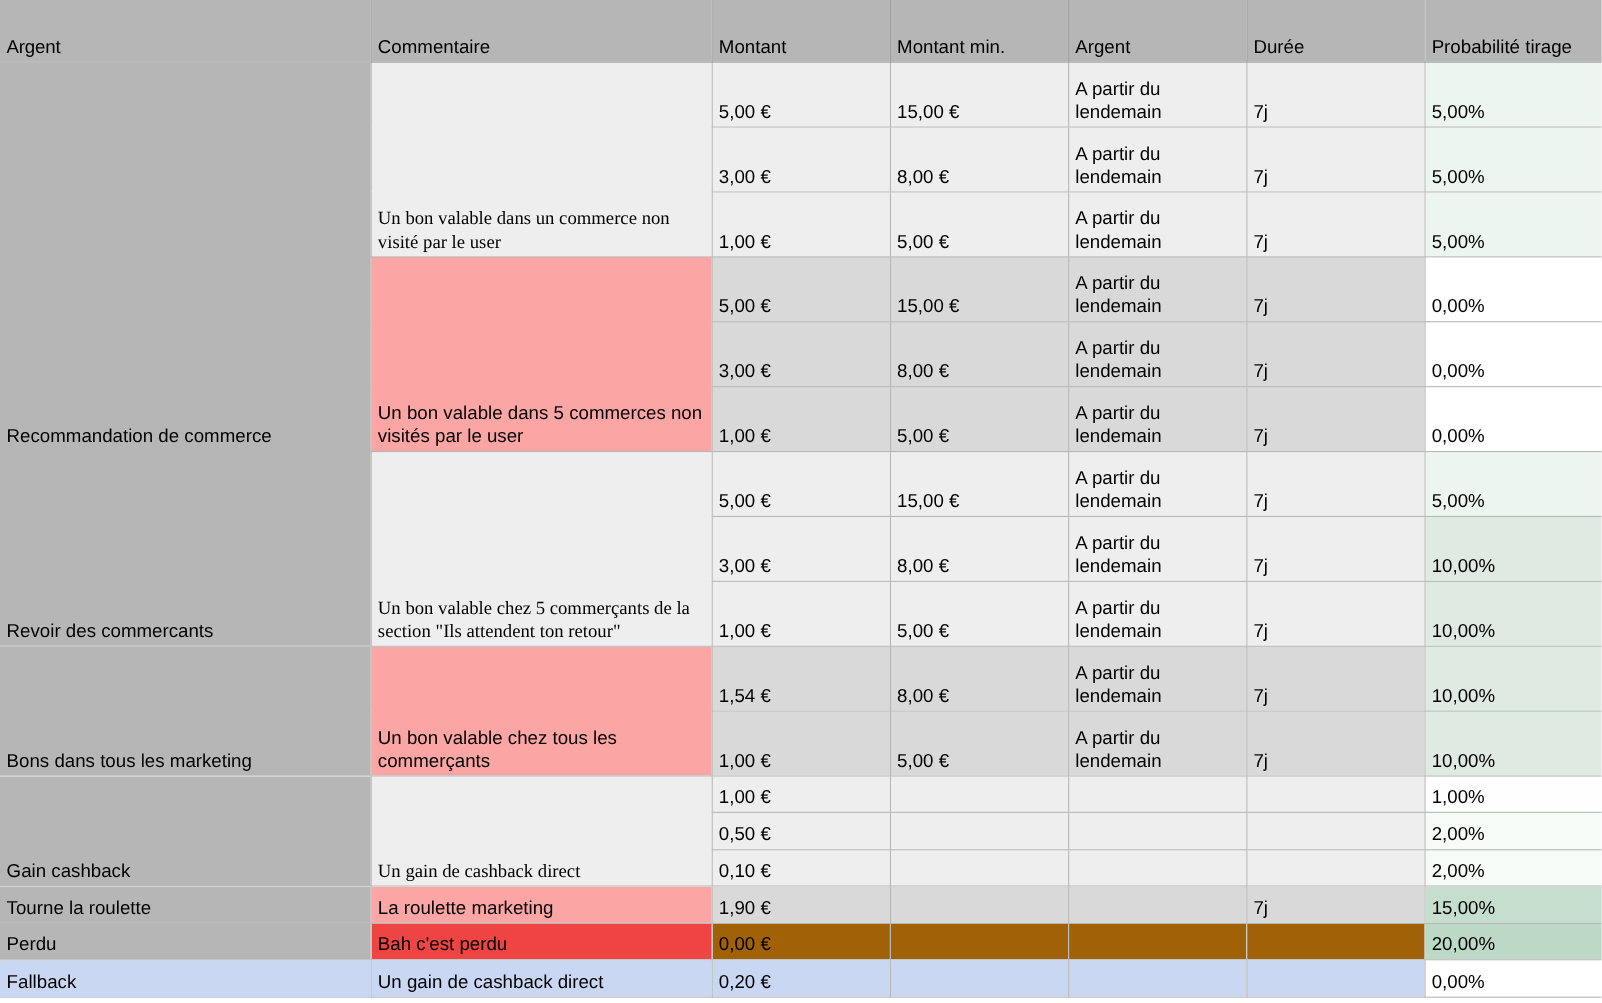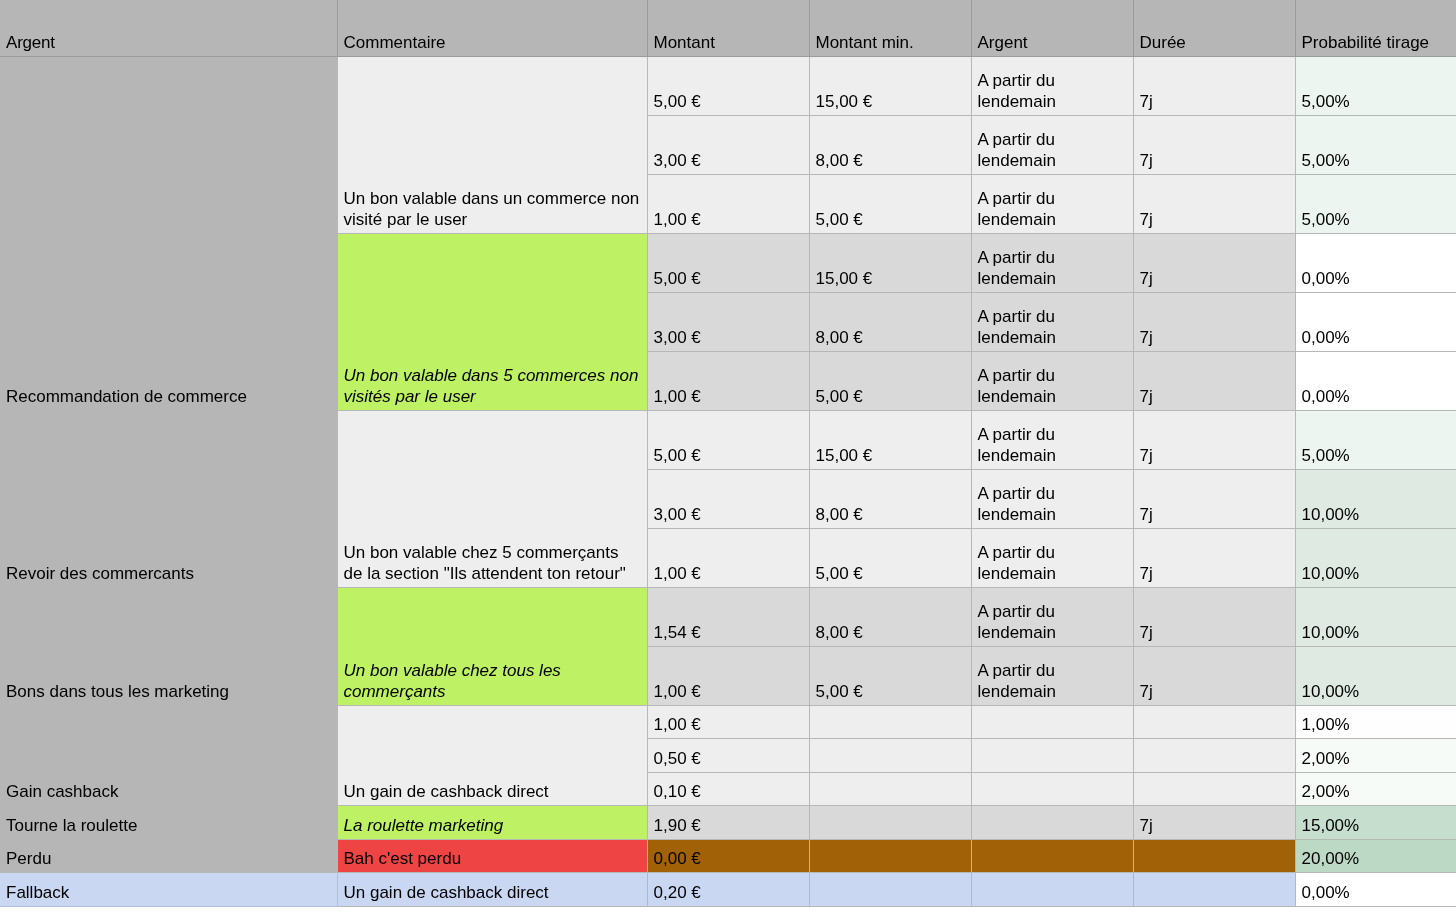--- a/index.html
+++ b/index.html
@@ -54,22 +54,22 @@
   
   td.cat {
     background: #b6b6b6;
     vertical-align: bottom;
     border-right: 1px solid #9a9c9a;
     border-bottom: 1px solid #9a9c9a;
   }
   td.cat.blue { background: #c9d7f2; border-right-color:#aebfe3; border-bottom-color:#aebfe3;}
   
   td.cmt { vertical-align: bottom; }
-  td.cmt.band-a { background: #eeeeee; }
-  td.cmt.band-b { background: #bef264; font-style: italic; }
+  td.cmt.band-a { background: #eeeeee; font-family: Liberation Serif, serif; }
+  td.cmt.band-b { background: #fca5a5; }
   td.cmt.band-c { background: #ef4444; }
   td.cmt.blue   { background: #c9d7f2; }
   
   td.num { text-align: right; vertical-align: bottom; }
   td.txt { text-align: left;  vertical-align: bottom; }
   td.band-a { background: #eeeeee; border-right-color:#cfcfcf; border-bottom-color:#cfcfcf;}
   td.band-b { background: #d9d9d9; border-right-color:#c2c2c2; border-bottom-color:#c2c2c2;}
   td.band-c { background: #a16207; border-right-color:#d4d4d4; border-bottom-color:#d4d4d4;}
   td.blue   { background: #c9d7f2; border-right-color:#aebfe3; border-bottom-color:#aebfe3;}
   

